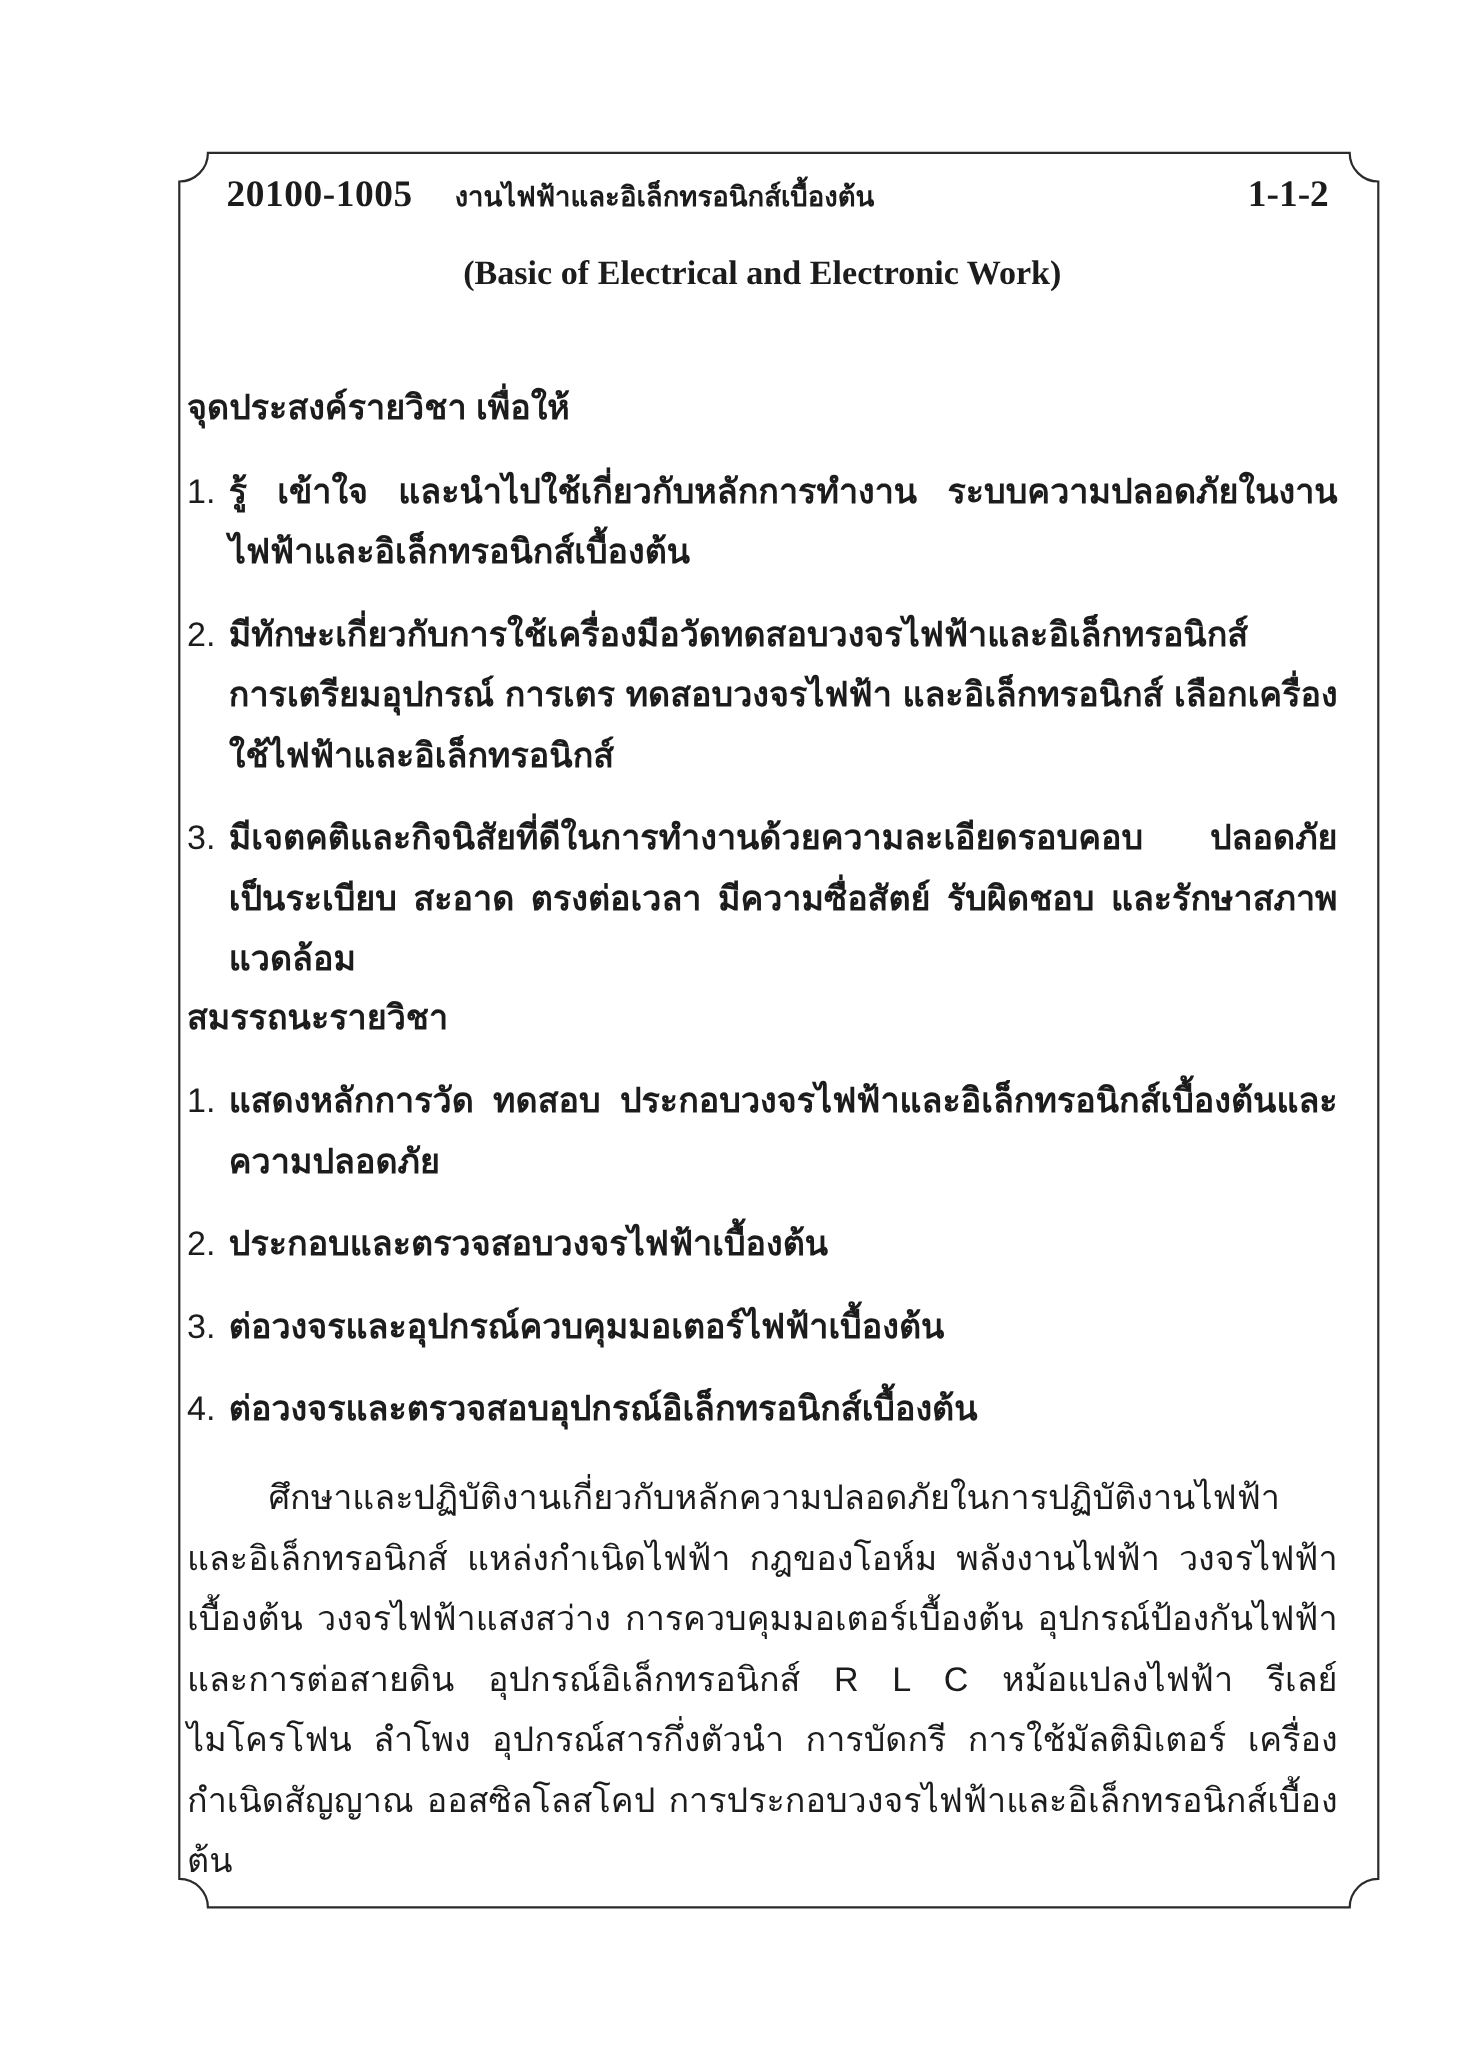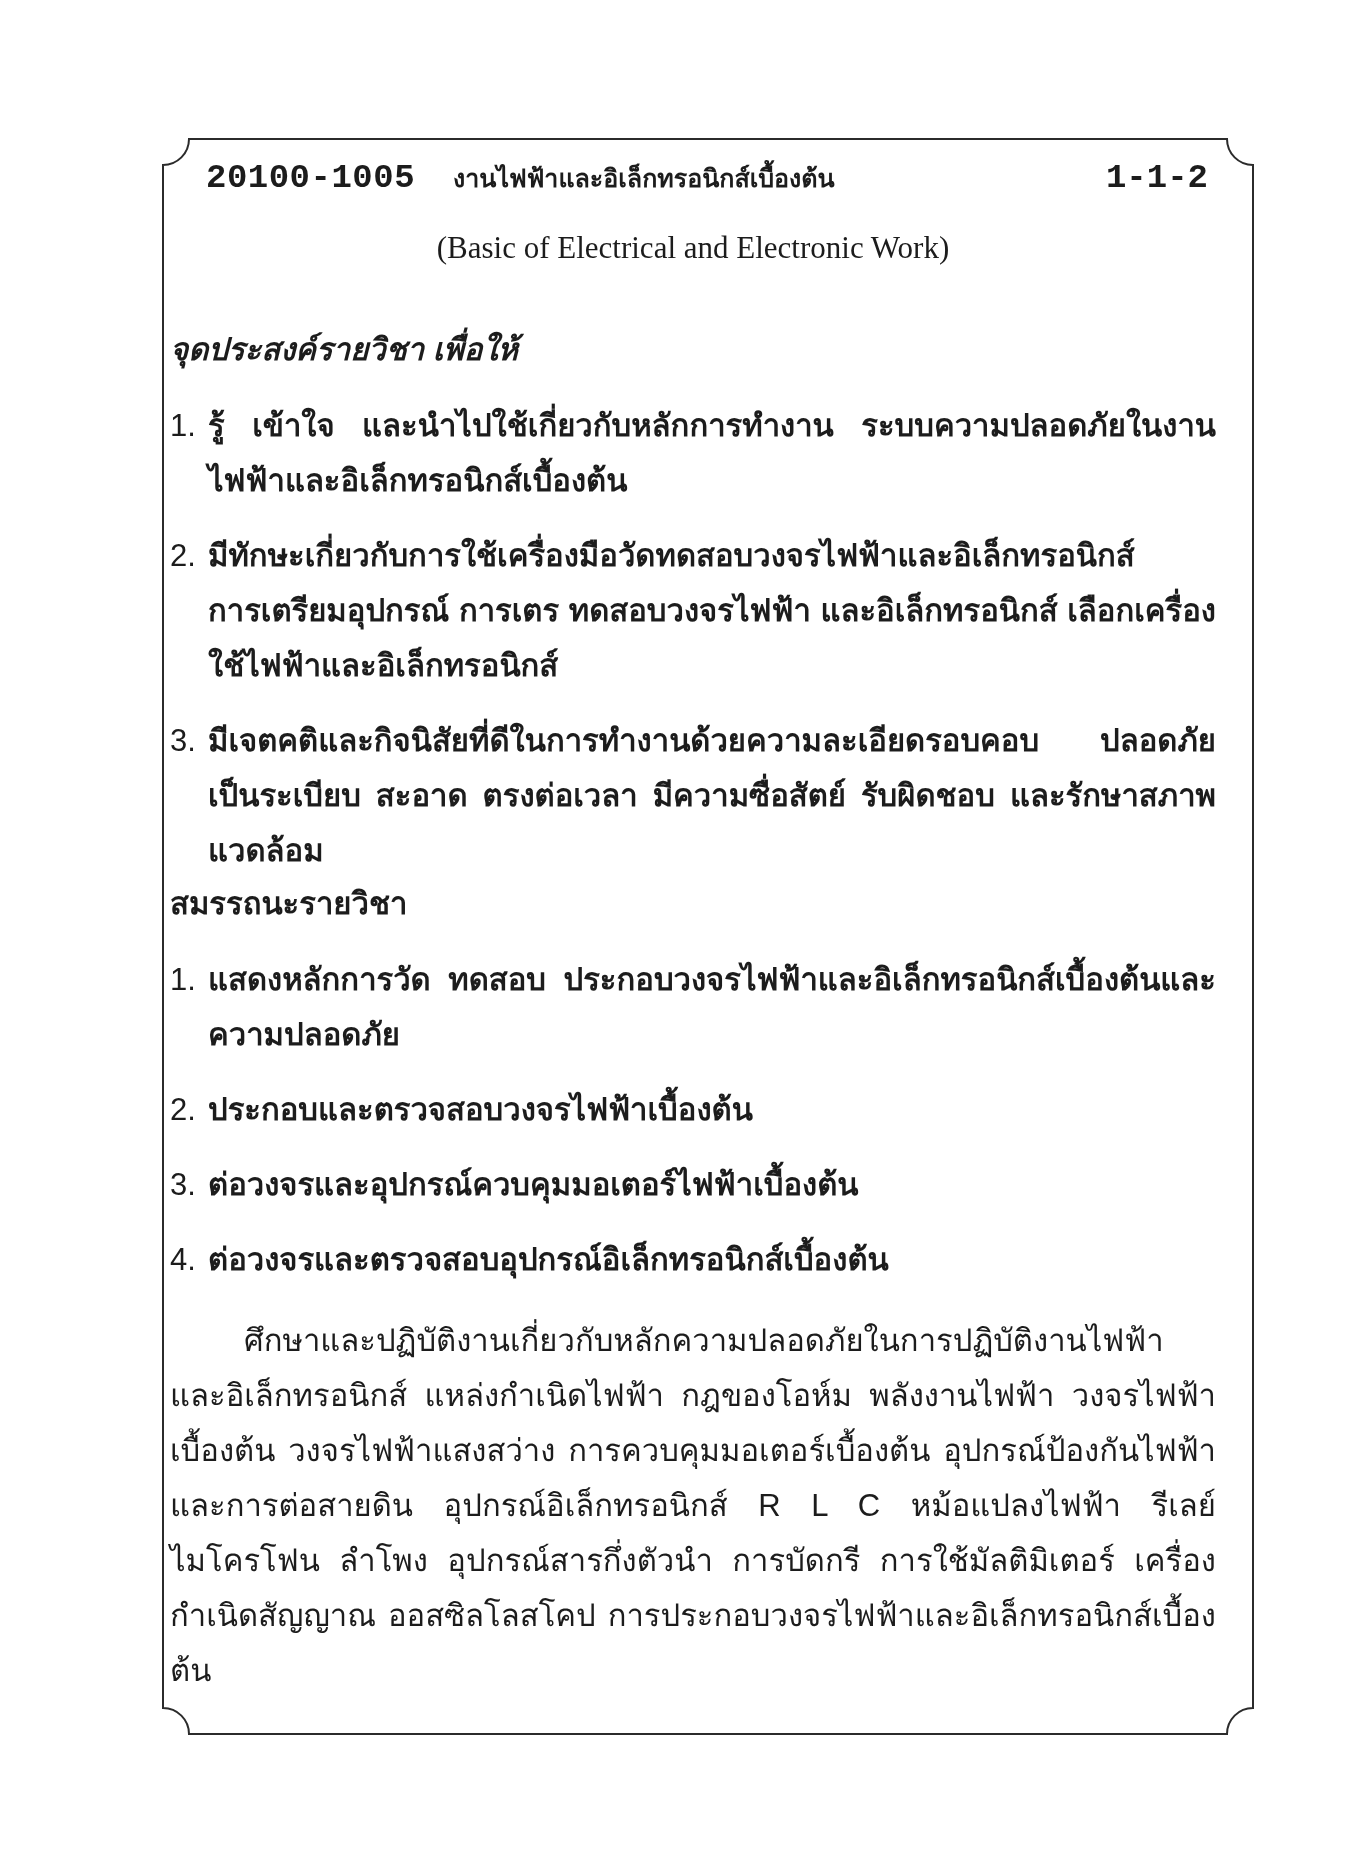--- a/index.html
+++ b/index.html
@@ -23,48 +23,48 @@
   }
   .content {
     position: absolute;
     left: 170px;
     top: 158px;
     width: 1046px;
   }
   .header-row {
     display: flex;
     align-items: baseline;
-    font-family: Liberation Mono, monospace;
+    font-family: Liberation Serif, serif;
     font-weight: bold;
     font-size: 34px;
     padding-left: 36px;
   }
   .course-code {
     letter-spacing: 0.5px;
   }
   .title-th {
     margin-left: 38px;
     font-size: 25px;
   }
   .credits {
     margin-left: auto;
     padding-right: 8px;
   }
   .title-en {
     text-align: center;
     font-family: "Liberation Serif", serif;
-    font-weight: normal;
+    font-weight: bold;
     font-size: 31px;
     margin-top: 32px;
   }
   .section-heading {
     font-weight: bold;
     font-size: 31px;
   }
-  .obj-heading { margin-top: 58px; font-style: italic; }
+  .obj-heading { margin-top: 79px; }
   .list { margin-top: 24px; }
   .list-item {
     display: flex;
     align-items: flex-start;
     margin-top: 20px;
     font-size: 31px;
     line-height: 55px;
   }
   .item-number {
     flex: 0 0 38px;

